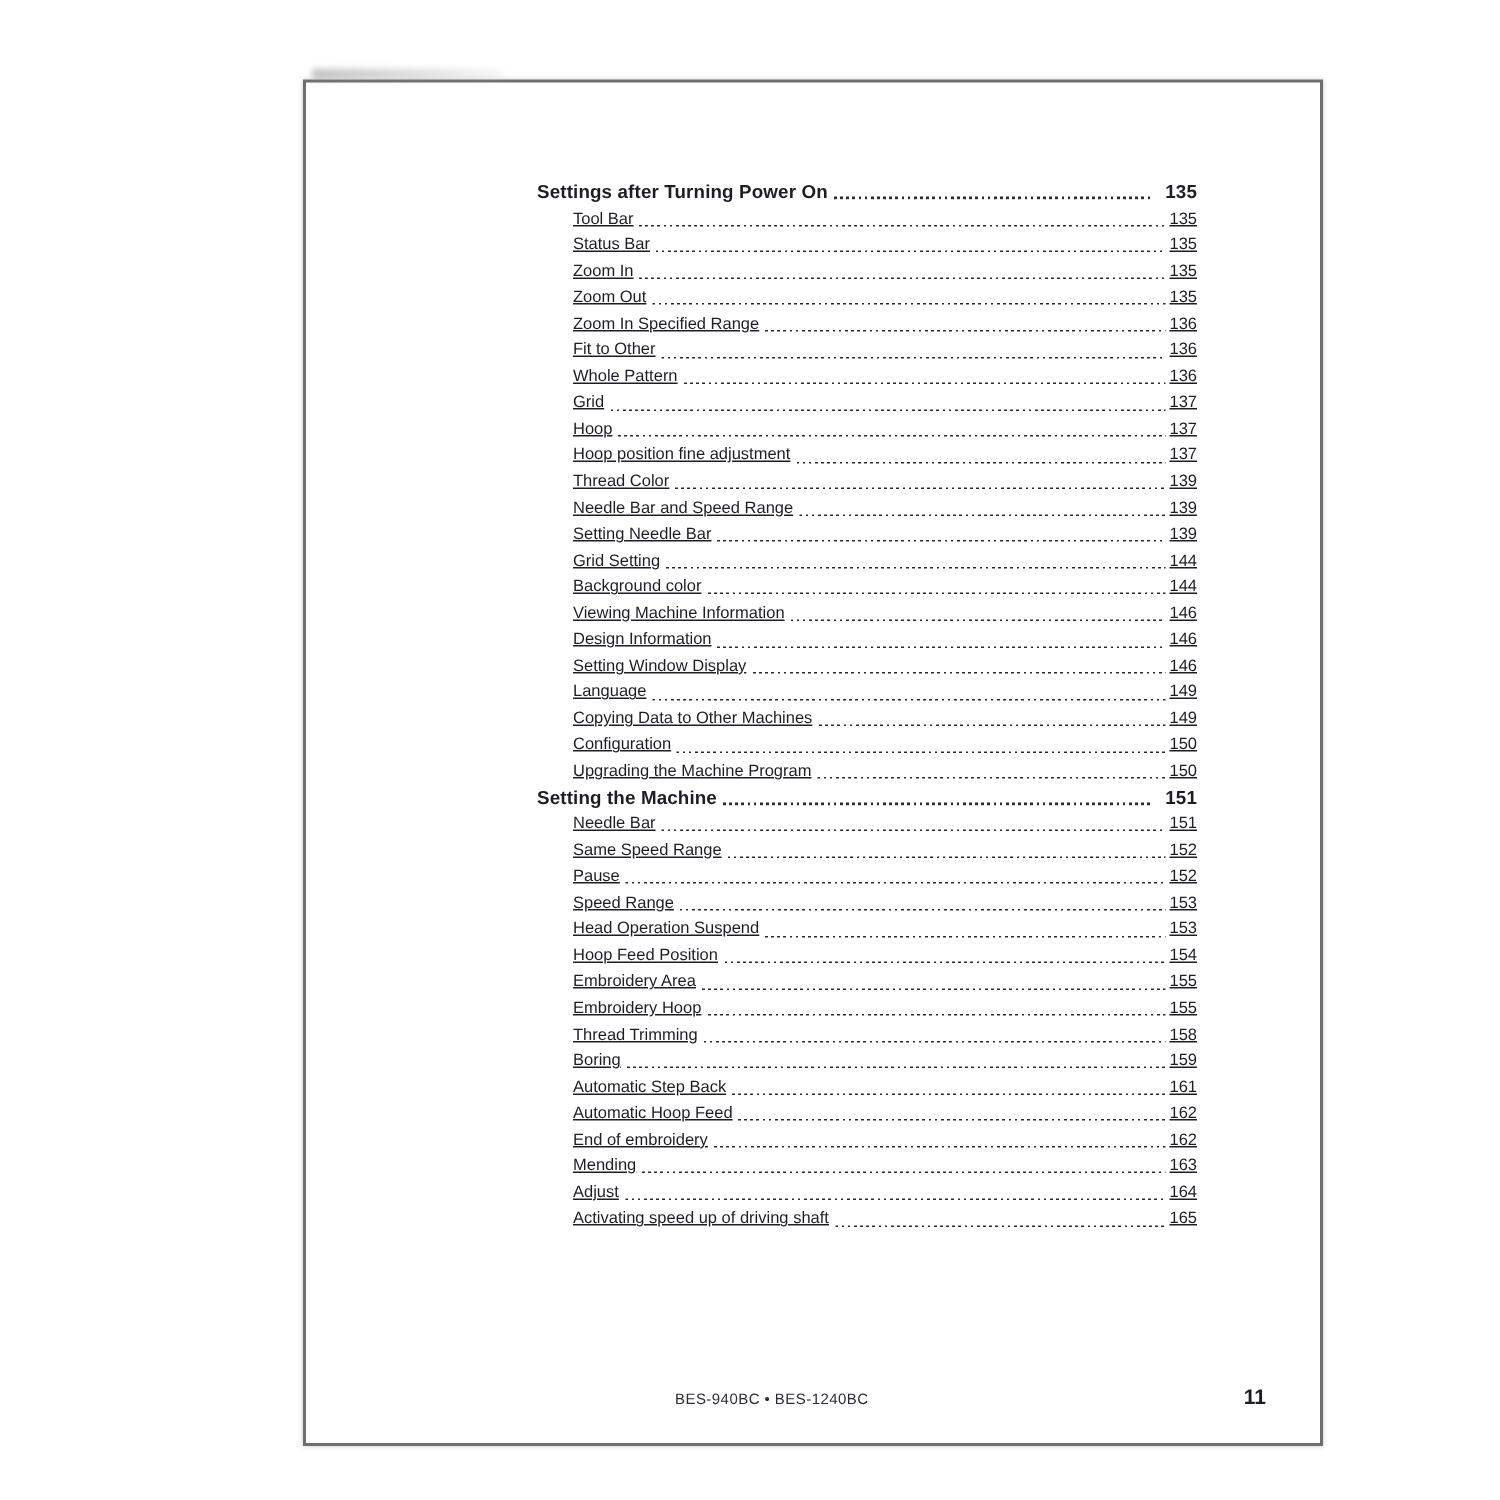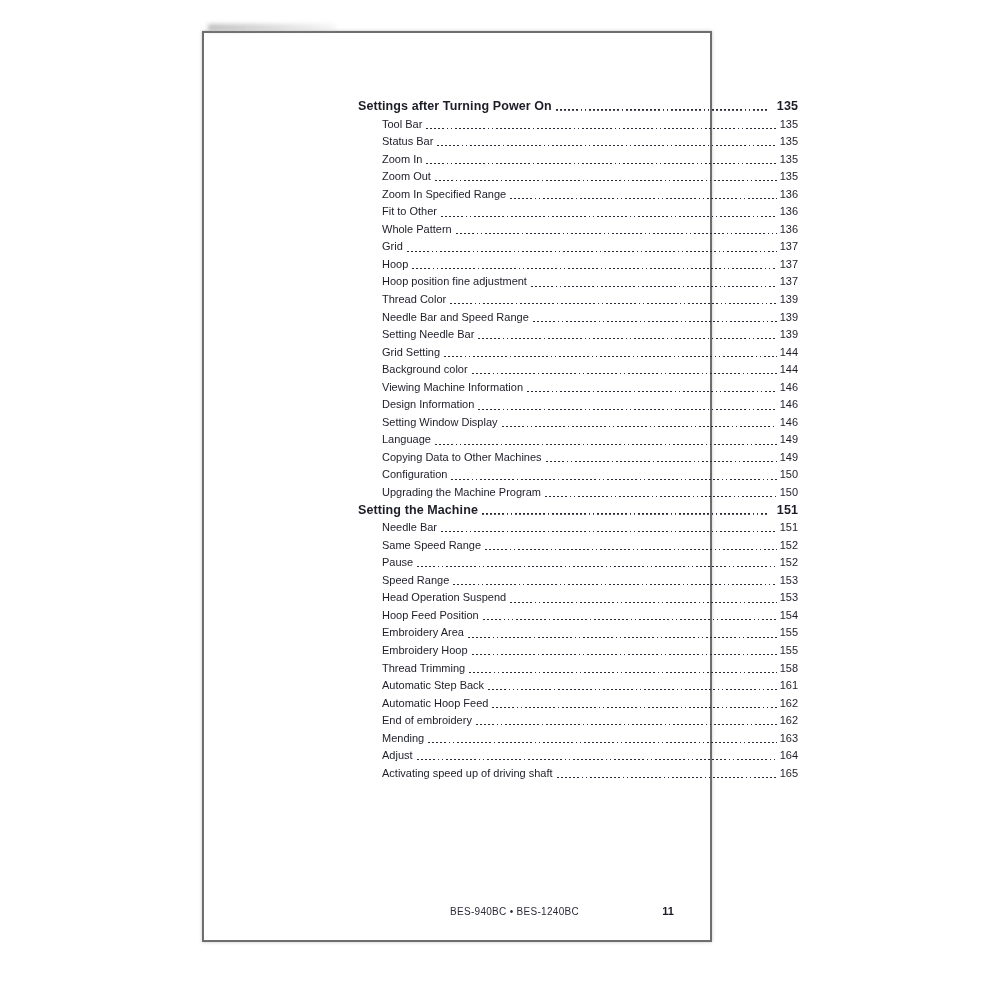--- a/index.html
+++ b/index.html
@@ -5,22 +5,22 @@
   * { margin: 0; padding: 0; box-sizing: border-box; }
   html, body {
     width: 1000px; height: 1000px;
     background: #ffffff;
     font-family: "Liberation Sans", sans-serif;
   }
   body { position: relative; overflow: hidden; }
 
   .page {
     position: absolute;
-    left: 202px; top: 31px;
-    width: 510px; height: 911px;
+    left: 202px; top: 53px;
+    width: 680px; height: 911px;
     background: #ffffff;
     border: 2px solid var(--border-color, #6e6e6e);
     box-shadow: 0 0 3px rgba(120,120,120,0.45);
   }
 
   .scan-artifact {
     position: absolute;
     left: 4px; top: -9px;
     width: 128px; height: 7px;
     background: linear-gradient(to right, rgba(140,140,140,0.55), rgba(190,190,190,0.12));
@@ -40,21 +40,21 @@
     color: var(--text-color, #1d1d28);
   }
   .toc-row .toc-title {
     white-space: nowrap;
     line-height: 17.55px;
   }
   .toc-row .toc-page {
     white-space: nowrap;
     line-height: 17.55px;
   }
-  .toc-row.item { padding-left: 24px; }
+  .toc-row.item { padding-left: 24px; text-decoration: underline; }
   .toc-row.bold {
     font-weight: bold;
     font-size: 12.5px;
     letter-spacing: 0.1px;
   }
 
   .leader {
     flex: 1 1 auto;
     align-self: stretch;
     margin: 0 3px 4px 4px;
@@ -73,21 +73,21 @@
   .footer-model {
     position: absolute;
     left: 246px; bottom: 23px;
     font-size: 10px;
     letter-spacing: 0.3px;
     color: #2b2b3a;
   }
   .footer-page {
     position: absolute;
     right: 36px; bottom: 23px;
-    font-size: 11px;
+    font-size: 14px;
     font-weight: bold;
     color: var(--text-color, #1d1d28);
   }
 </style>
 </head>
 <body>
 
 <div class="page">
   <div class="scan-artifact"></div>
 
@@ -251,20 +251,25 @@
         <span class="toc-title">Embroidery Hoop</span>
         <span class="leader"></span>
         <span class="toc-page">155</span>
       </div>
       <div class="toc-row item">
         <span class="toc-title">Thread Trimming</span>
         <span class="leader"></span>
         <span class="toc-page">158</span>
       </div>
       <div class="toc-row item">
+        <span class="toc-title">Boring</span>
+        <span class="leader"></span>
+        <span class="toc-page">159</span>
+      </div>
+      <div class="toc-row item">
         <span class="toc-title">Automatic Step Back</span>
         <span class="leader"></span>
         <span class="toc-page">161</span>
       </div>
       <div class="toc-row item">
         <span class="toc-title">Automatic Hoop Feed</span>
         <span class="leader"></span>
         <span class="toc-page">162</span>
       </div>
       <div class="toc-row item">

